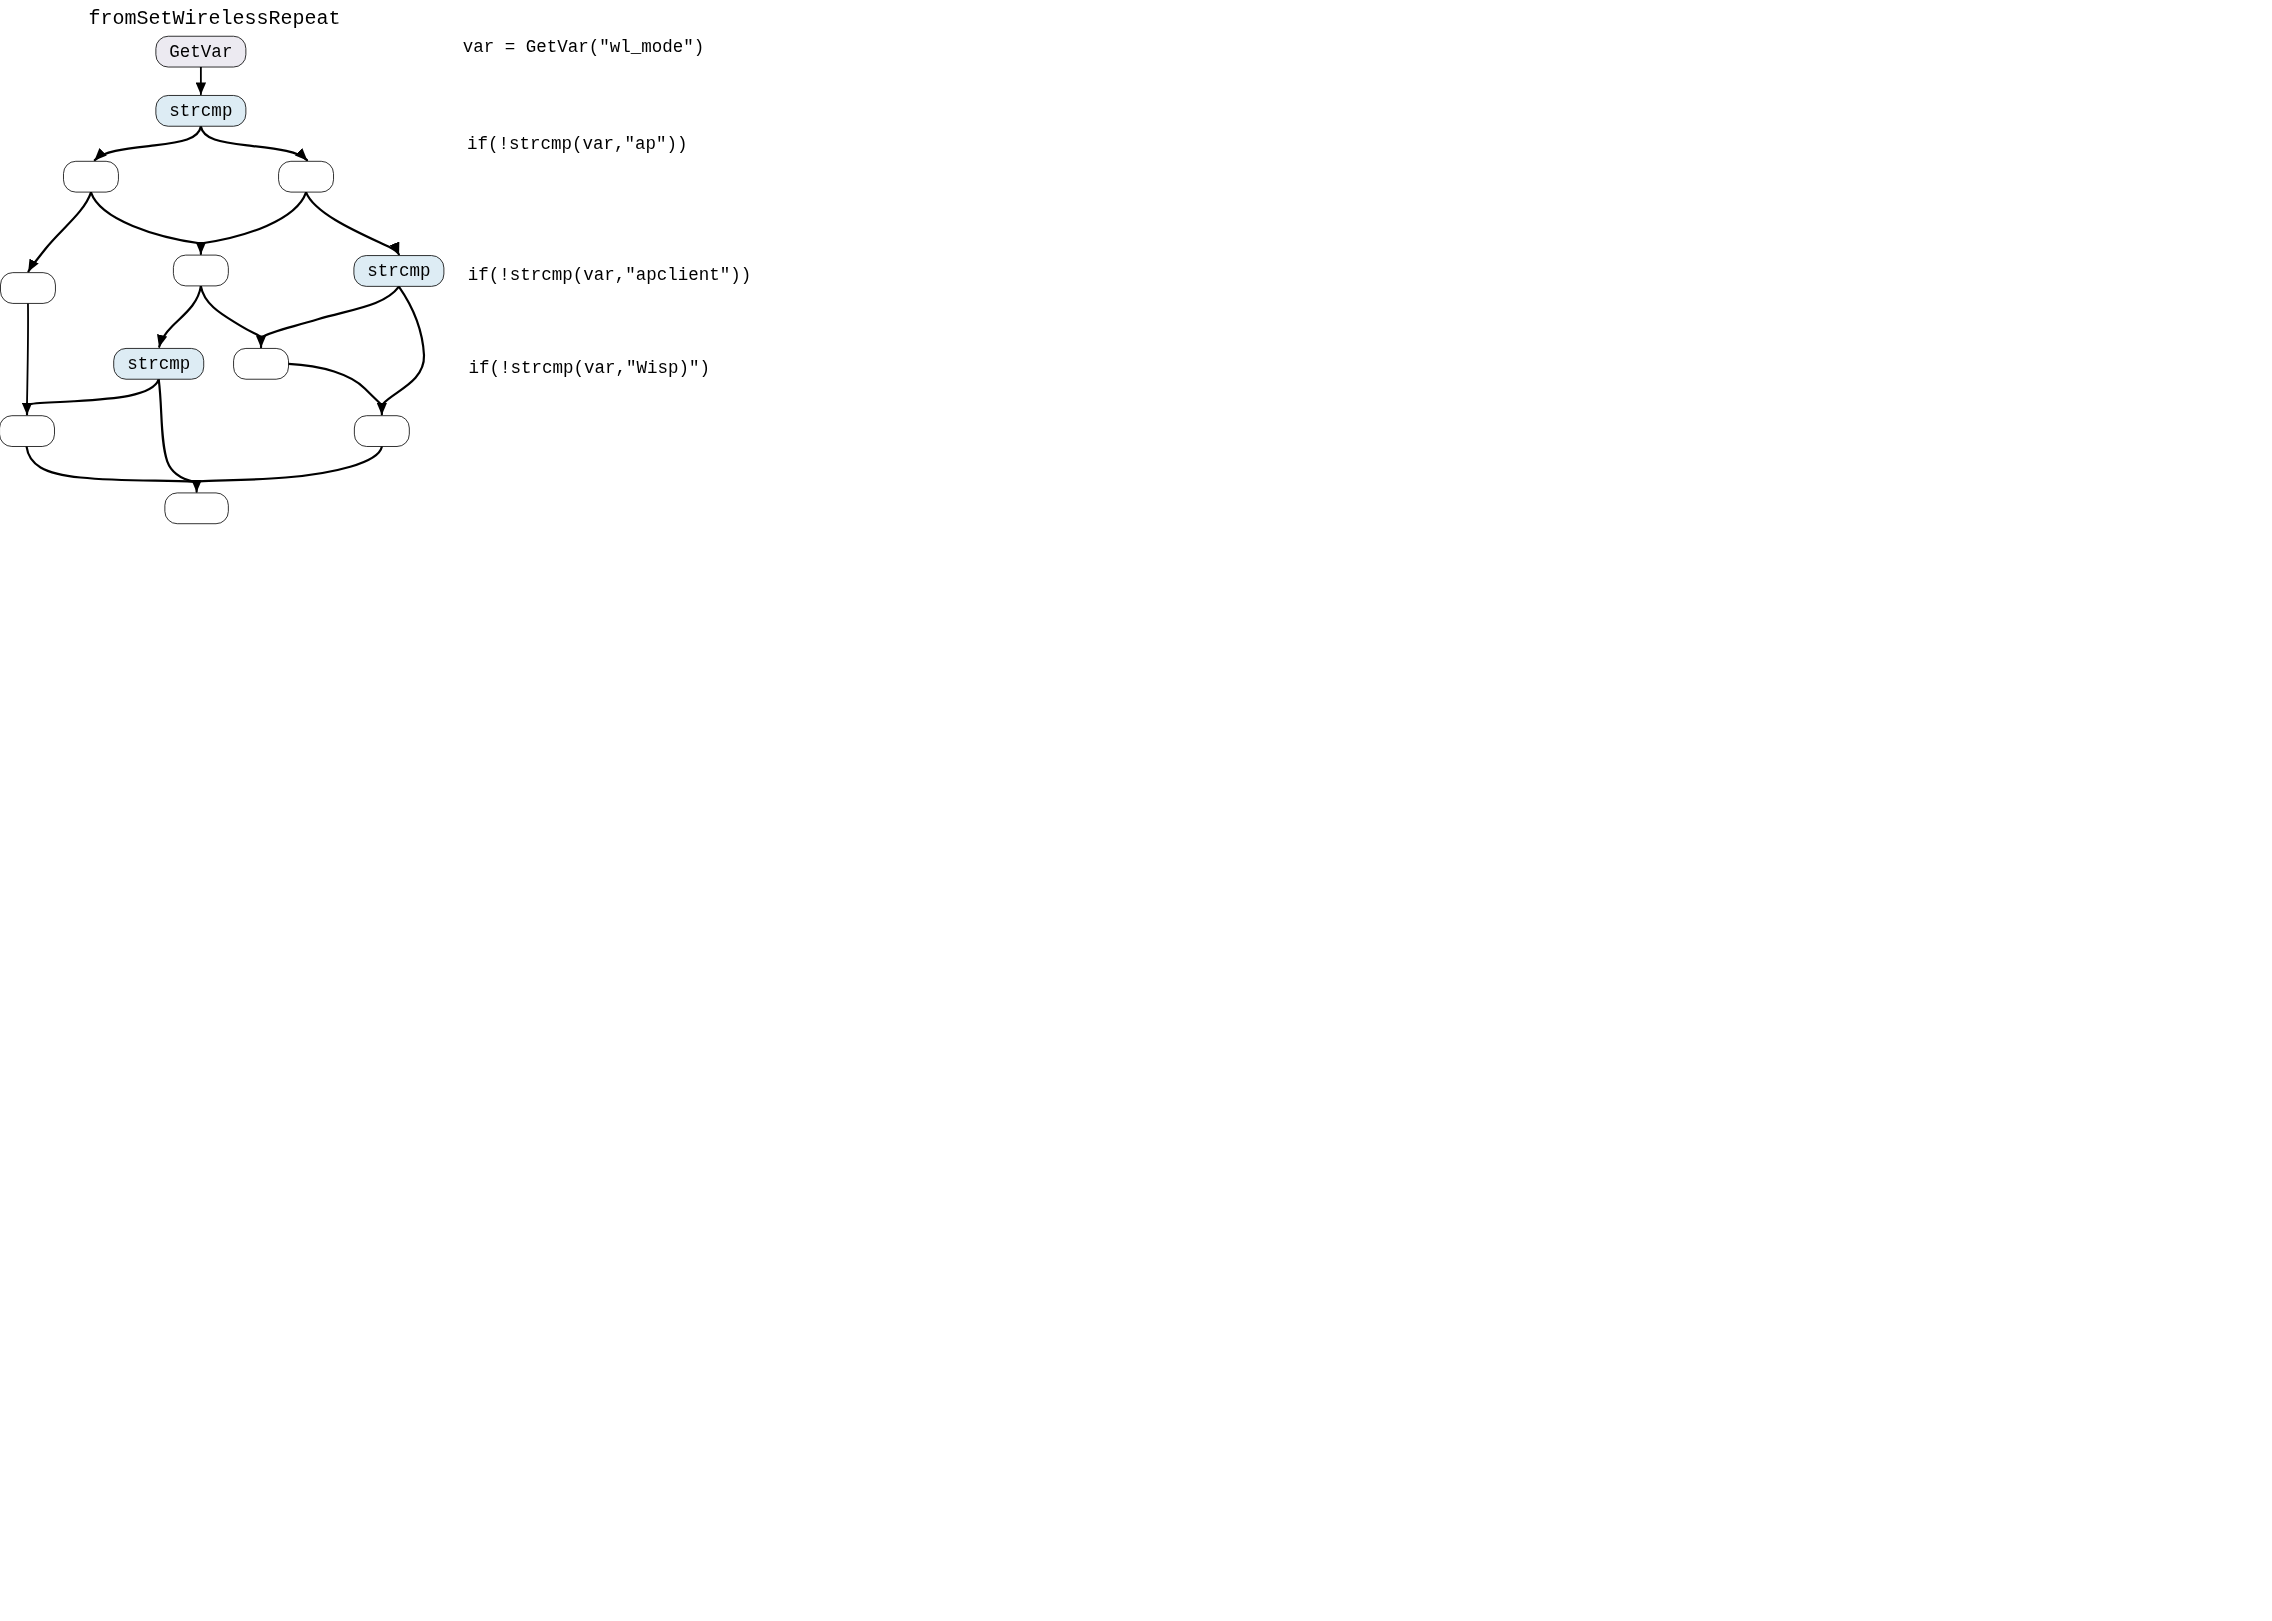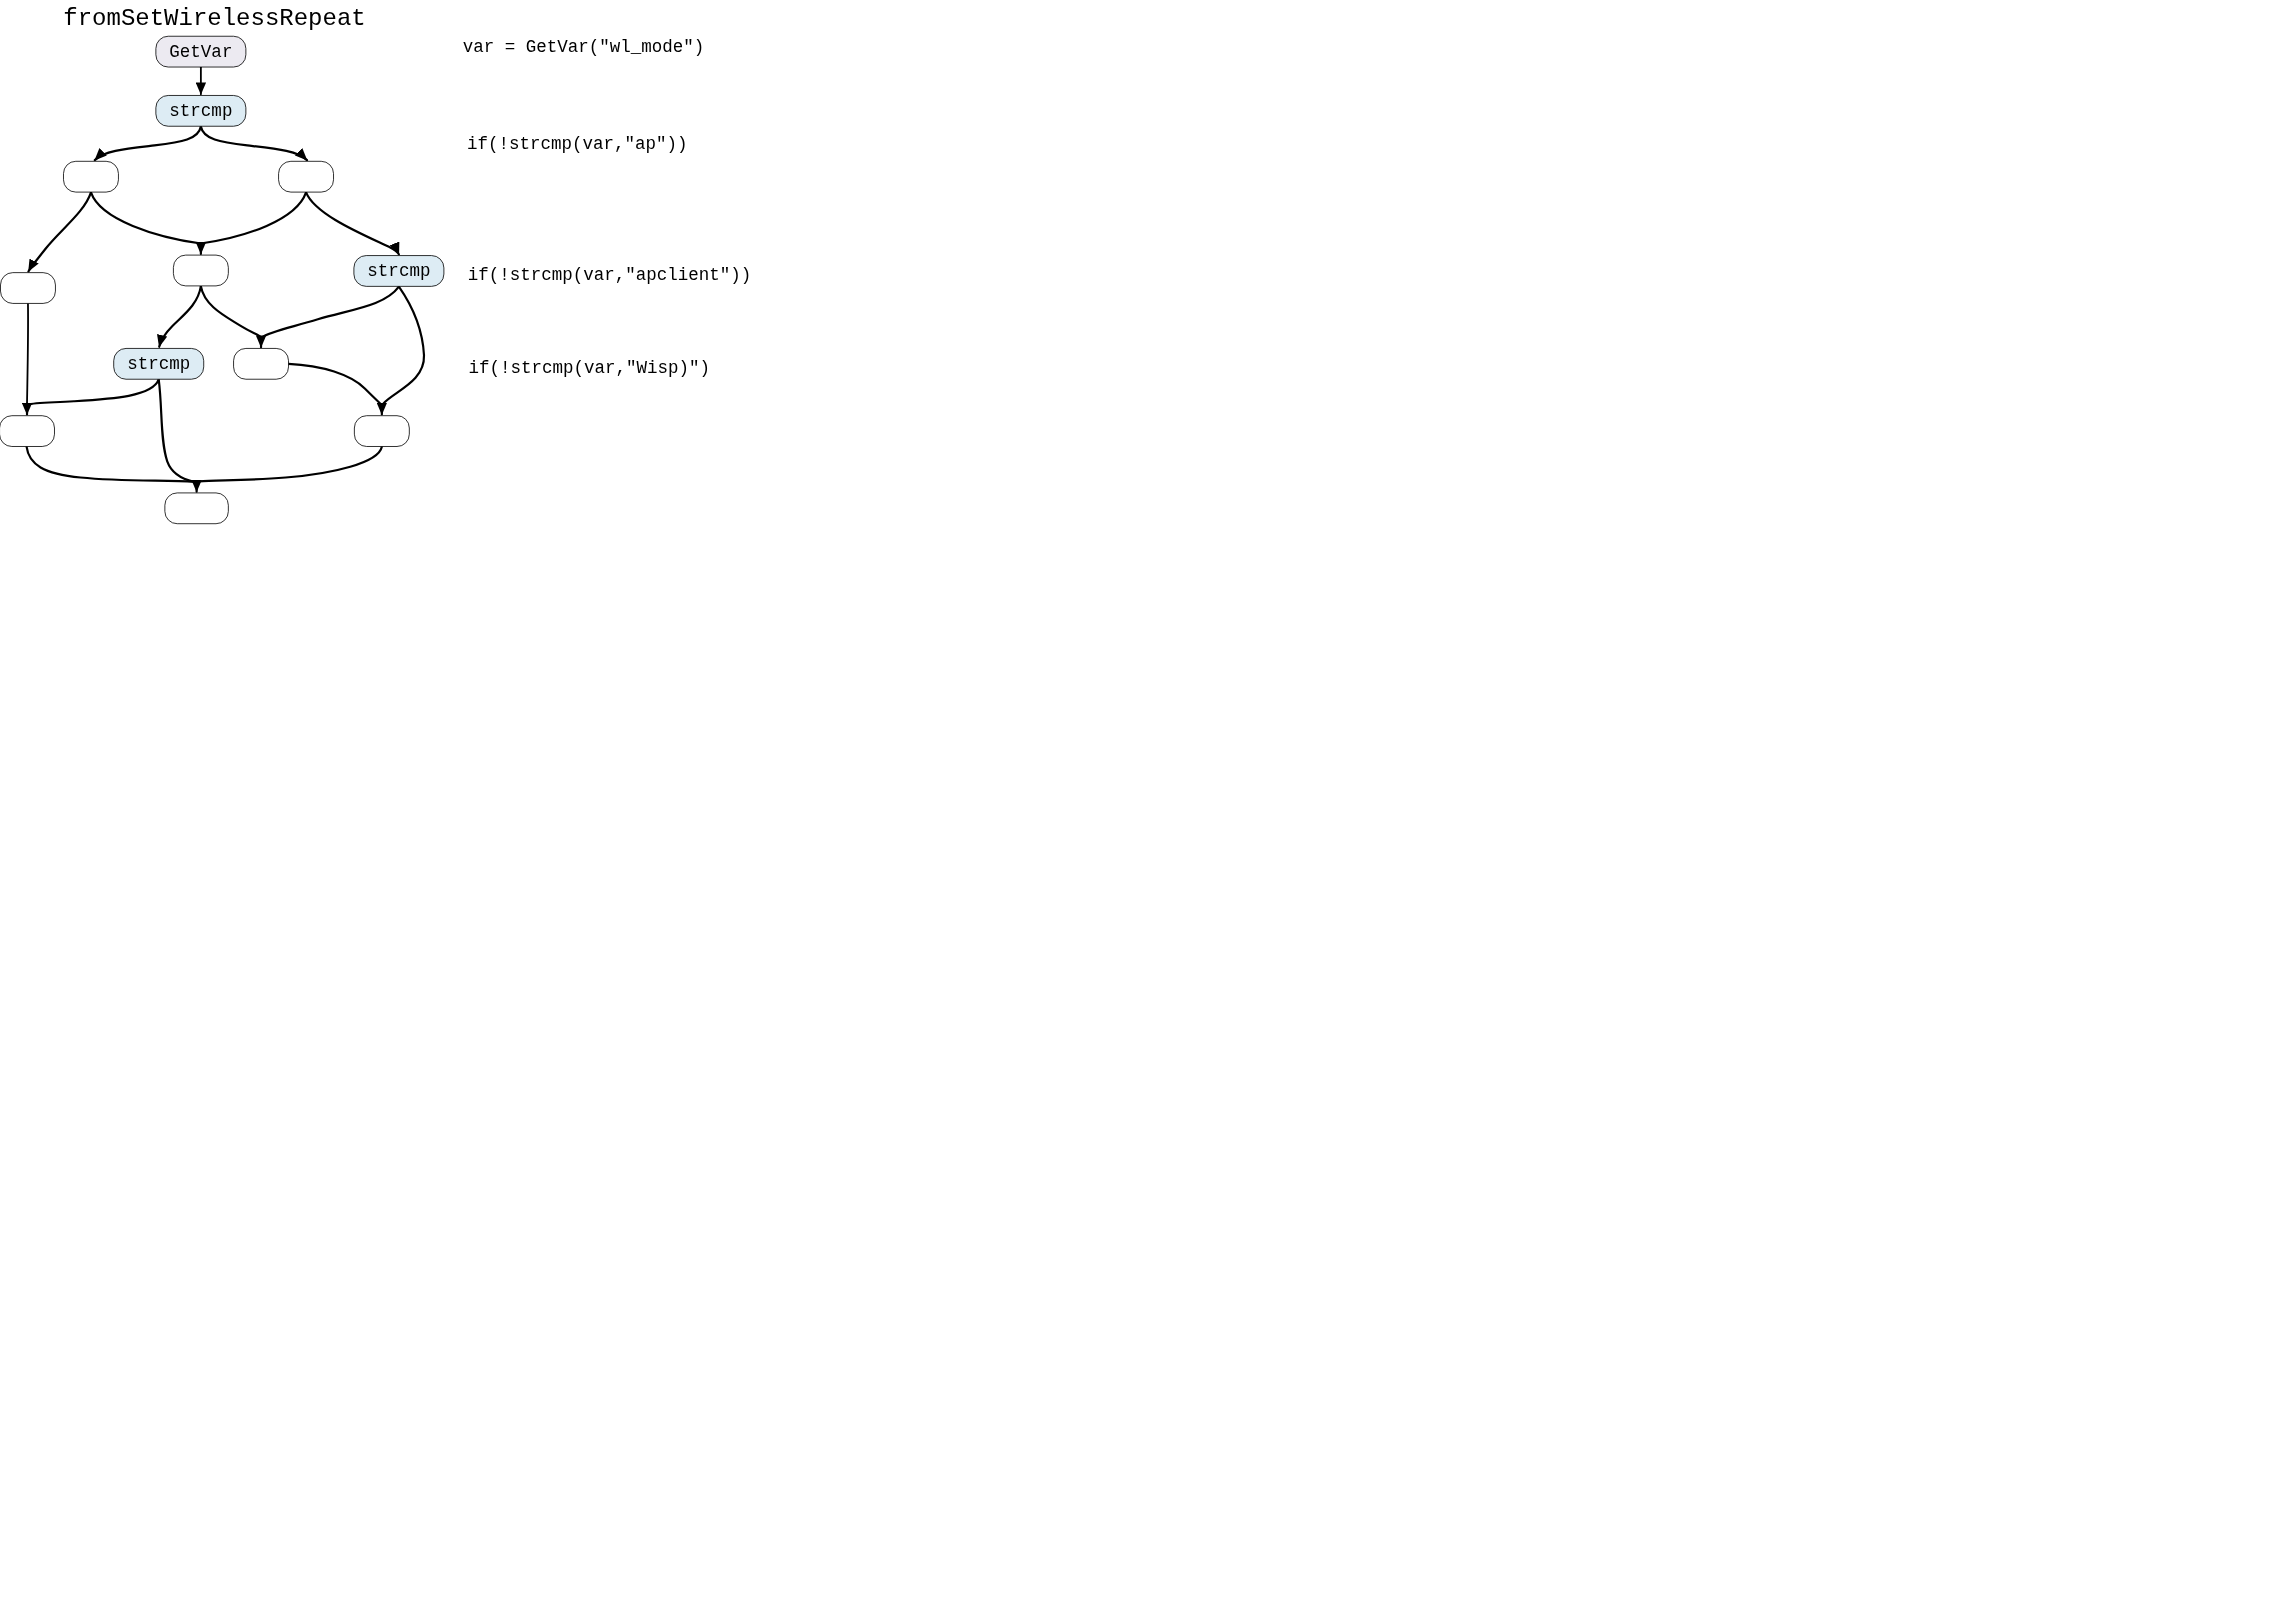--- a/index.html
+++ b/index.html
@@ -9,21 +9,21 @@
     height:541px;
     background:#ffffff;
     font-family:"Liberation Mono","DejaVu Sans Mono",monospace;
     overflow:hidden;
   }
   .stage svg{position:absolute;left:0;top:0;width:100%;height:100%;}
   .diagram-title{
     position:absolute;
     left:28.3%;top:3.3%;
     transform:translate(-50%,-50%);
-    font-size:24px;
+    font-size:20px;
     letter-spacing:0px;
     color:#000;
     white-space:pre;
   }
   .annotation{
     position:absolute;
     transform:translateY(-50%);
     font-size:17.5px;
     color:#000;
     white-space:pre;

